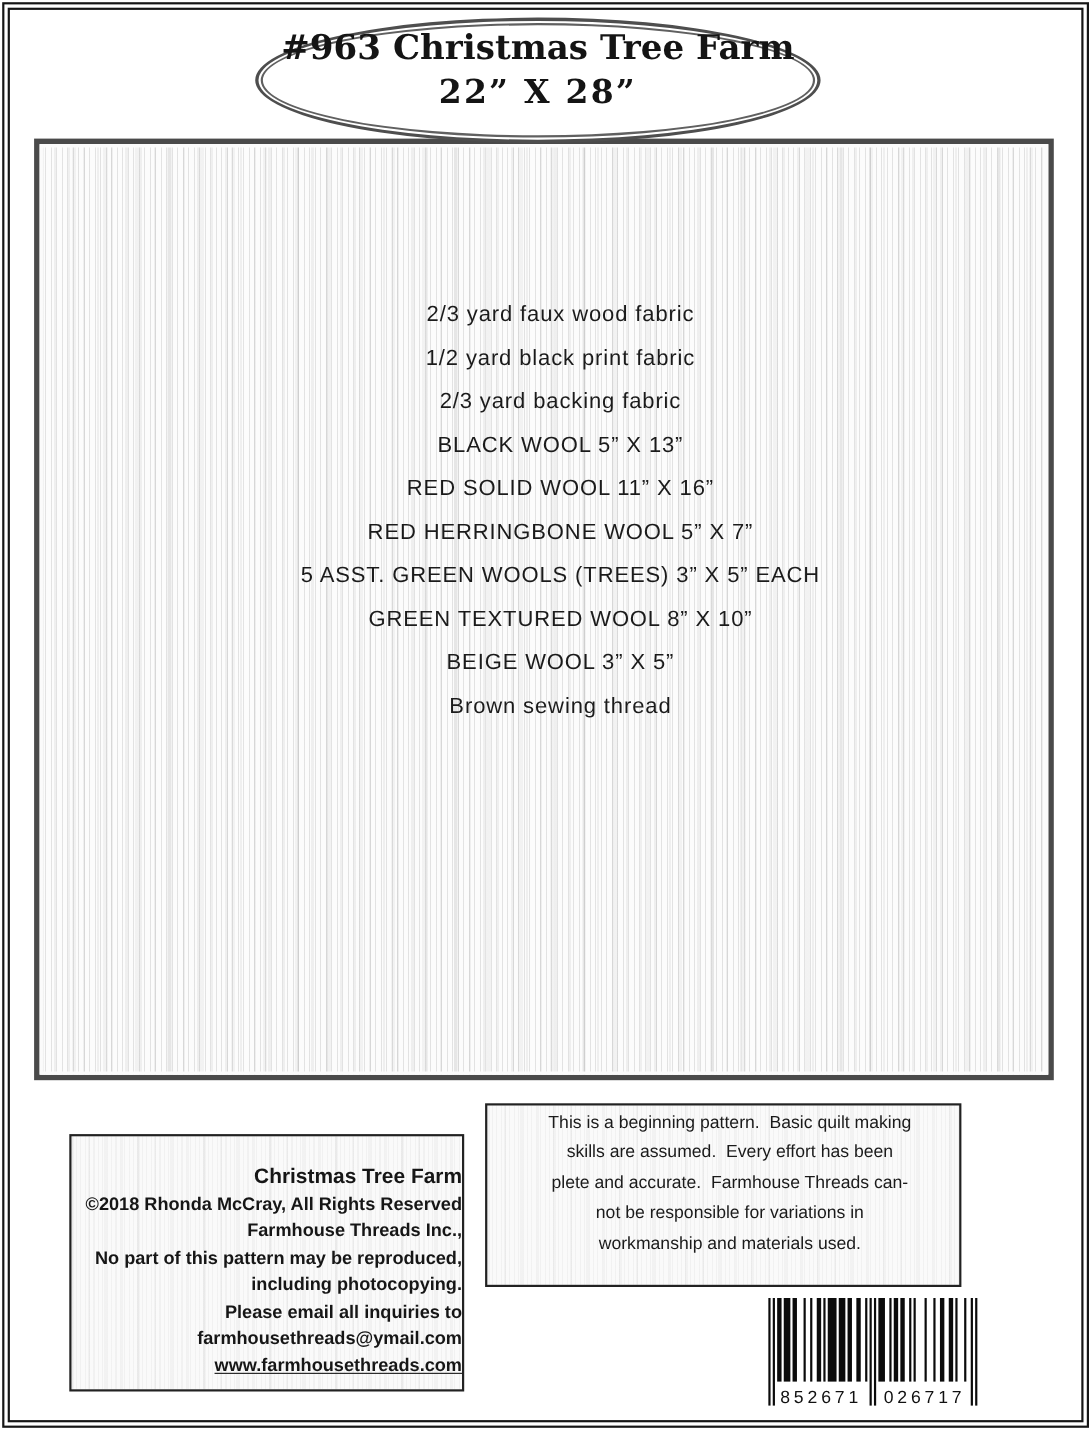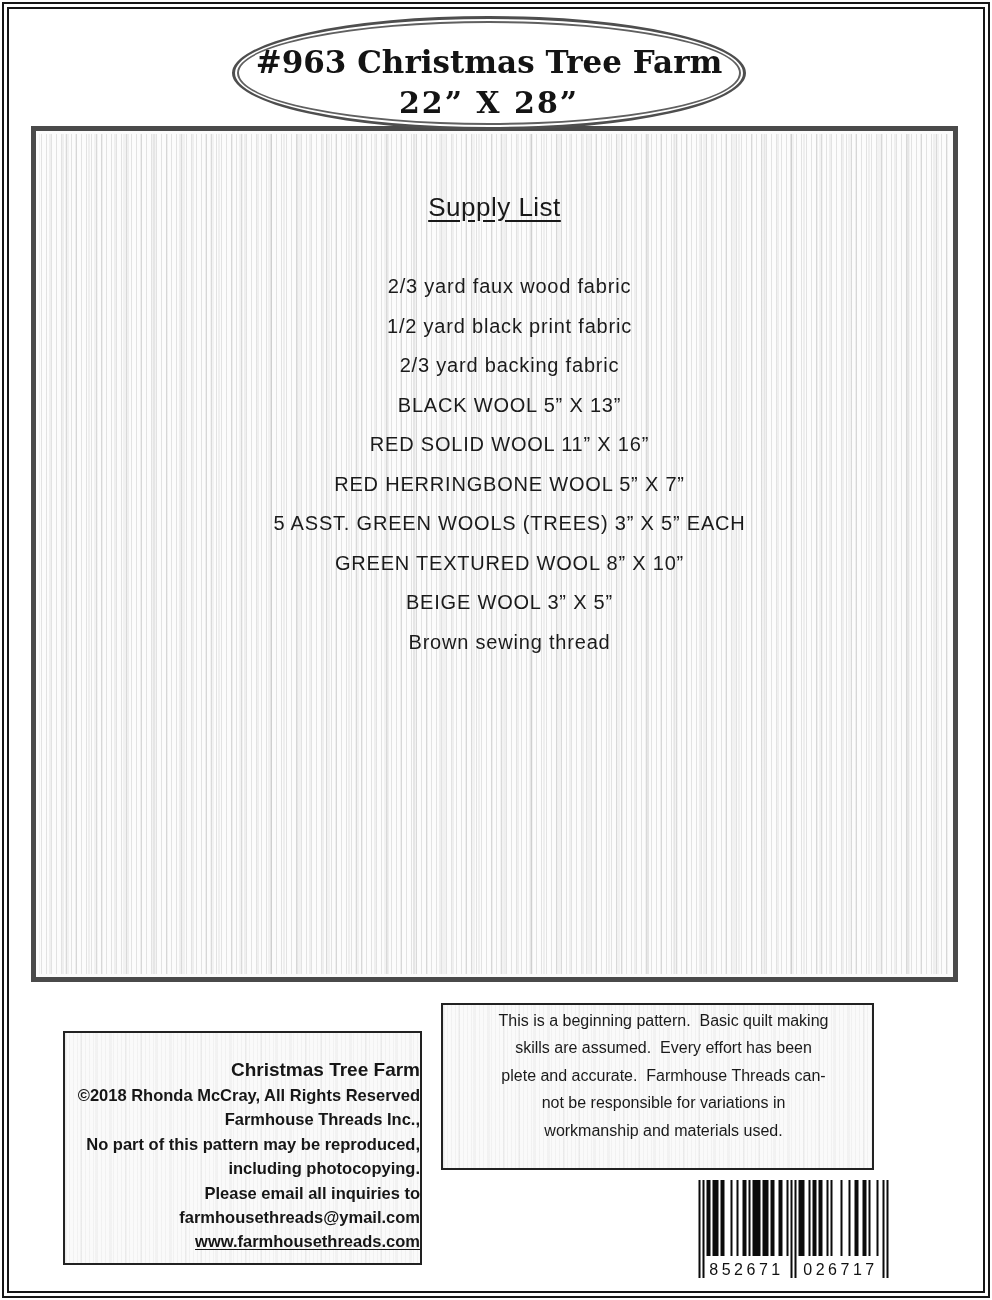--- a/index.html
+++ b/index.html
@@ -15,21 +15,21 @@
   
   .oval{
     position:absolute;left:232px;top:16px;width:514px;height:114px;
     background:#ffffff;border:3px solid #4e4e4e;border-radius:50%;
     box-sizing:border-box;z-index:5;
   }
   .oval::before{
     content:"";position:absolute;inset:2px;border:2px solid #606060;border-radius:50%;
   }
   .oval-text{position:absolute;inset:0;text-align:center;font-family:"DejaVu Serif",serif;font-weight:bold;color:#141414;}
-  .oval-line1{margin-top:23px;font-size:31px;line-height:40px;white-space:nowrap;}
+  .oval-line1{margin-top:5px;font-size:31px;line-height:40px;white-space:nowrap;}
   .oval-line2{font-size:30px;line-height:41px;letter-spacing:2px;white-space:nowrap;}
 
   
   .supply-box{
     position:absolute;left:31px;top:126px;width:927px;height:856px;
     box-sizing:border-box;border:5px solid var(--box-border,#4a4a4a);
     z-index:1;
   }
   .supply-inner{
     position:absolute;inset:0;
@@ -95,21 +95,20 @@
 
 <div class="oval">
   <div class="oval-text">
     <div class="oval-line1">#963 Christmas Tree Farm</div>
     <div class="oval-line2">22” X 28”</div>
   </div>
 </div>
 
 <div class="supply-box">
   <div class="supply-inner">
-    <div class="supply-title">Supply List</div>
     <div class="supply-items">
       <div class="supply-item">2/3 yard faux wood fabric</div>
       <div class="supply-item">1/2 yard black print fabric</div>
       <div class="supply-item">2/3 yard backing fabric</div>
       <div class="supply-item">BLACK WOOL 5” X 13”</div>
       <div class="supply-item">RED SOLID WOOL 11” X 16”</div>
       <div class="supply-item">RED HERRINGBONE WOOL 5” X 7”</div>
       <div class="supply-item">5 ASST. GREEN WOOLS (TREES) 3” X 5” EACH</div>
       <div class="supply-item">GREEN TEXTURED WOOL 8” X 10”</div>
       <div class="supply-item">BEIGE WOOL 3” X 5”</div>

